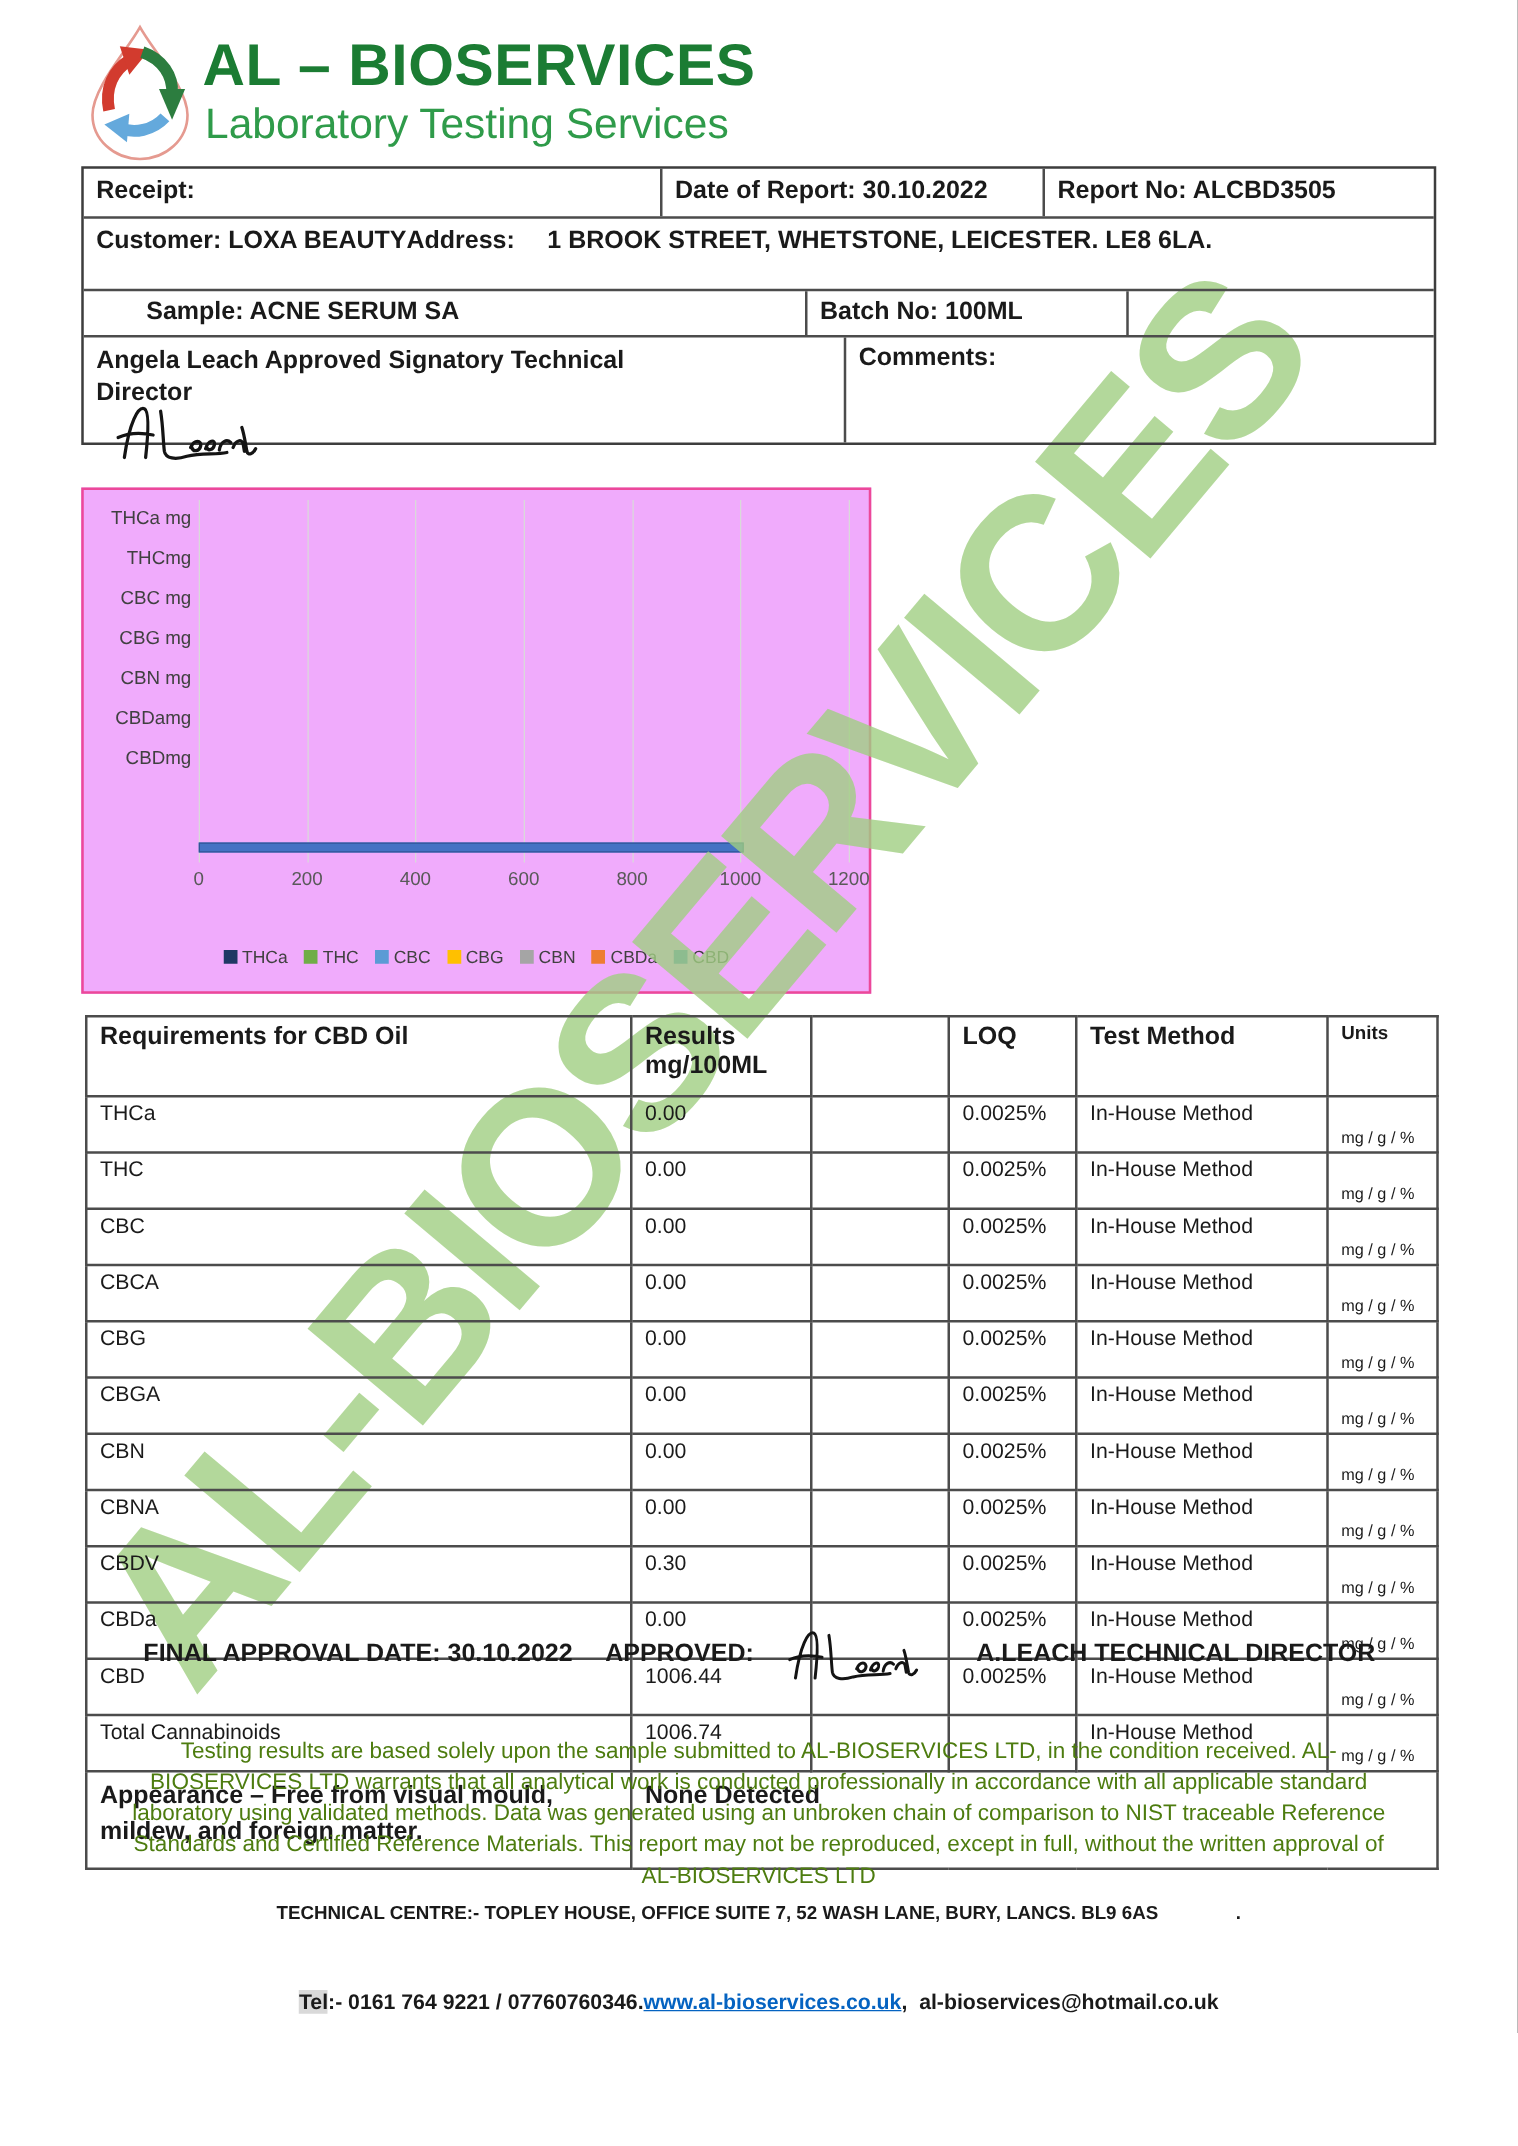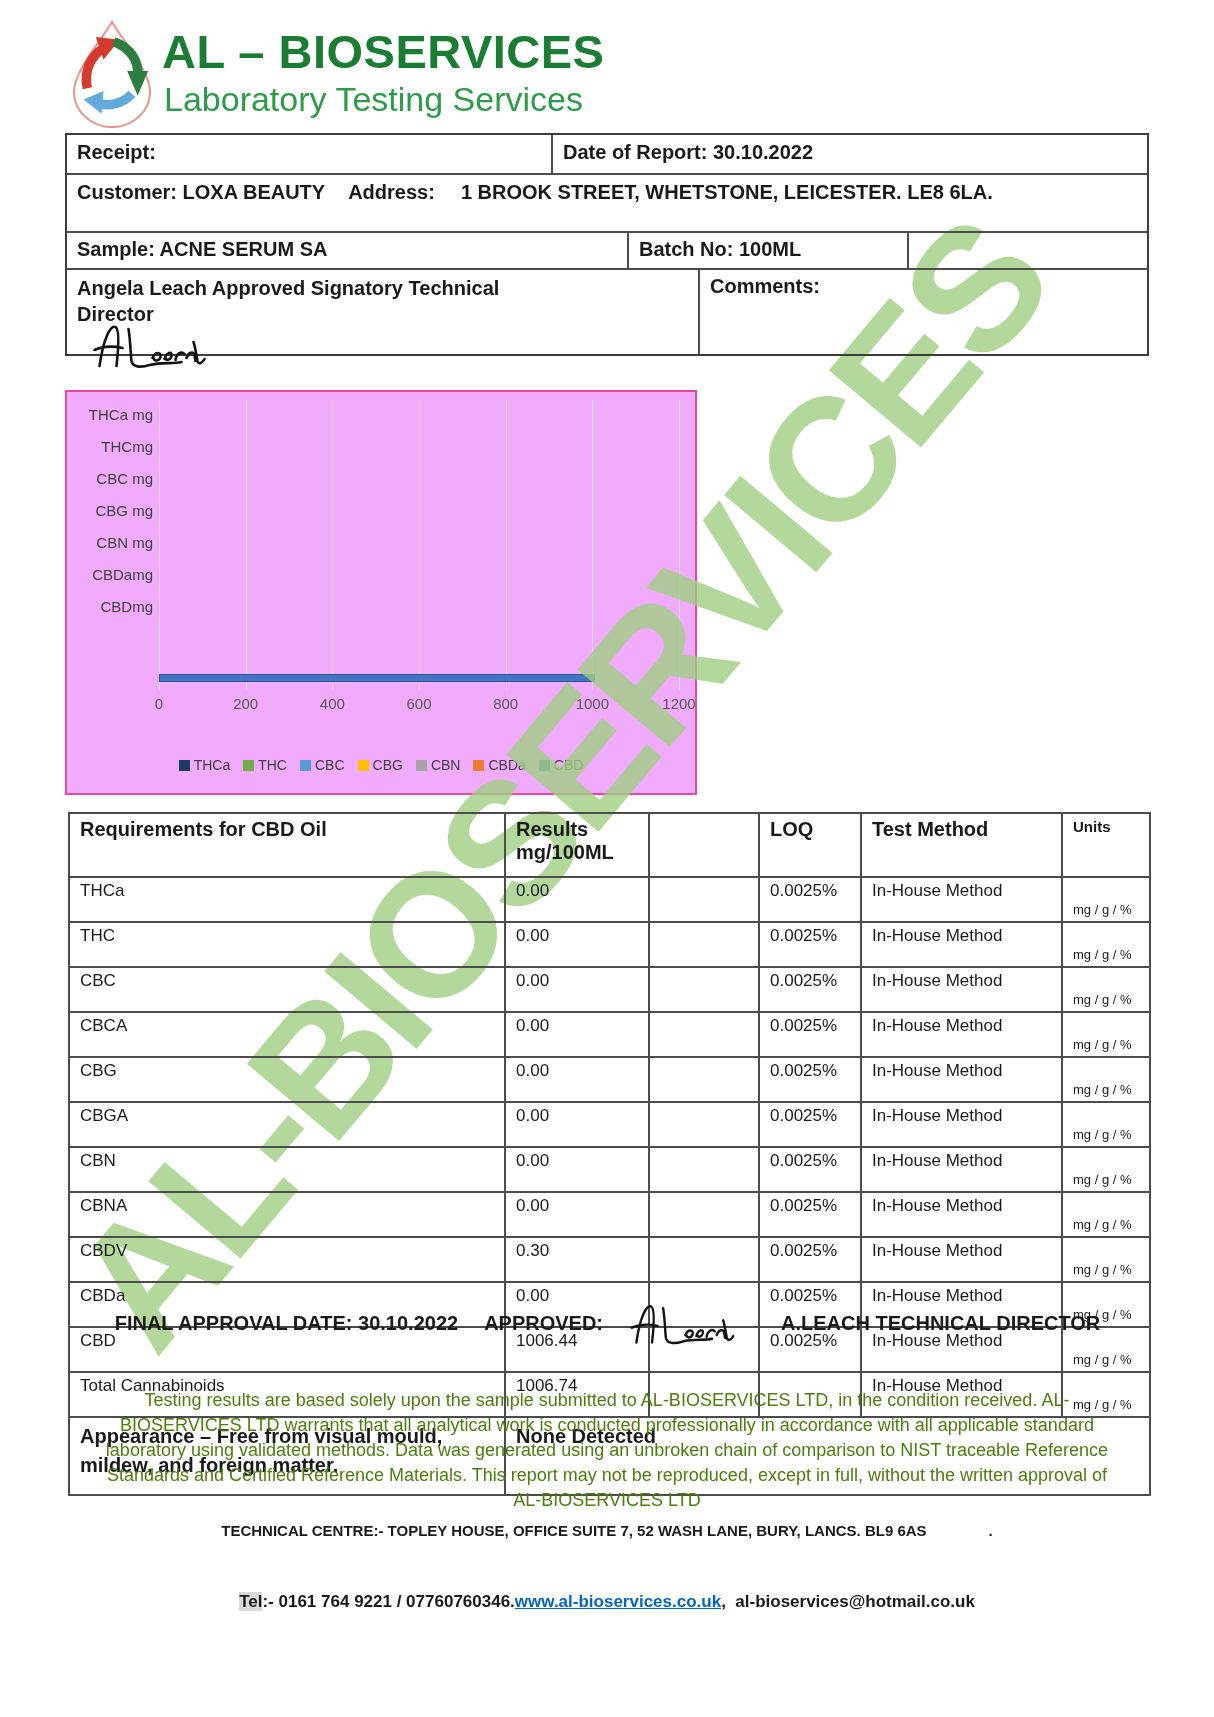--- a/index.html
+++ b/index.html
@@ -11,27 +11,27 @@
   }
   .abs { position:absolute; }
 
   
   .logo { left:56px; top:16px; width:112px; height:114px; z-index:3; }
   .company { left:162px; top:24px; font-size:47px; font-weight:bold; letter-spacing:0.5px; color:#1b7c33; z-index:3; }
   .tagline { left:164px; top:80px; font-size:34px; font-weight:400; color:#2f9b4a; z-index:3; }
 
   
   .info-table { left:65px; top:133px; width:1084px; border:2px solid #3d3d3d; z-index:3; background:transparent; }
-  .irow { display:flex; border-top:2px solid #4c4c4c;gap:23px; }
+  .irow { display:flex; border-top:2px solid #4c4c4c; }
   .irow:first-child { border-top:none; }
   .icell { border-left:2px solid #4c4c4c; padding:5px 10px; font-weight:bold; font-size:20px; }
   .icell:first-child { border-left:none; }
   .r1 { height:38px; } .r1 .icell { padding-top:6px; }
   .r2 { height:58px; flex-direction:row; padding:4px 10px; font-weight:bold; font-size:20px; line-height:26px; }
-  .r3 { height:37px; }
+  .r3 { height:37px;padding-left:40px; }
   .r4 { height:86px; }
   .c-receipt { width:461px; } .c-date { width:306px; } .c-report { flex:1; }
   .c-sample { width:537px; } .c-batch { width:257px; } .c-blank { flex:1; }
   .c-sign { width:608px; position:relative; }
   .c-comments { flex:1; }
   .sign-text { display:block; max-width:470px; line-height:26px; }
   .sig1 { position:absolute; left:22px; top:50px; }
   .addr-val { margin-left:26px; }
 
   
@@ -90,20 +90,21 @@
     <path d="M76 82 C66 93 50 96 38 91" stroke="#64a9dc" stroke-width="10" fill="none"></path>
     <polygon points="46,79 44,103 25,88" fill="#64a9dc"></polygon>
   </svg>
   <div class="abs company">AL – BIOSERVICES</div>
   <div class="abs tagline">Laboratory Testing Services</div>
 
   <div class="abs info-table">
     <div class="irow r1">
       <div class="icell c-receipt">Receipt:</div>
       <div class="icell c-date">Date of Report: 30.10.2022</div>
+      <div class="icell c-report">Report No: ALCBD3505</div>
     </div>
     <div class="irow r2">
       <span>Customer: LOXA BEAUTY</span>
       <span><span>Address:</span><span class="addr-val">1 BROOK STREET, WHETSTONE, LEICESTER. LE8 6LA.</span></span>
     </div>
     <div class="irow r3">
       <div class="icell c-sample">Sample:  ACNE SERUM SA</div>
       <div class="icell c-batch">Batch No: 100ML</div>
       <div class="icell c-blank"></div>
     </div>

